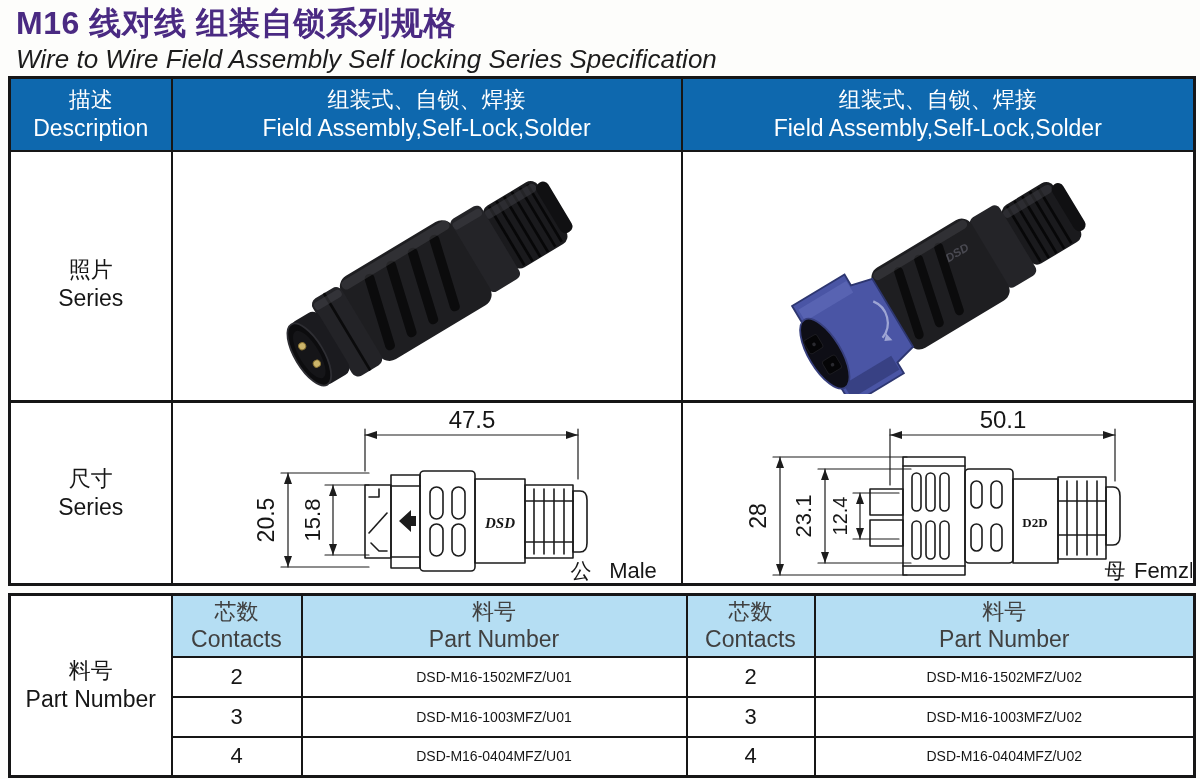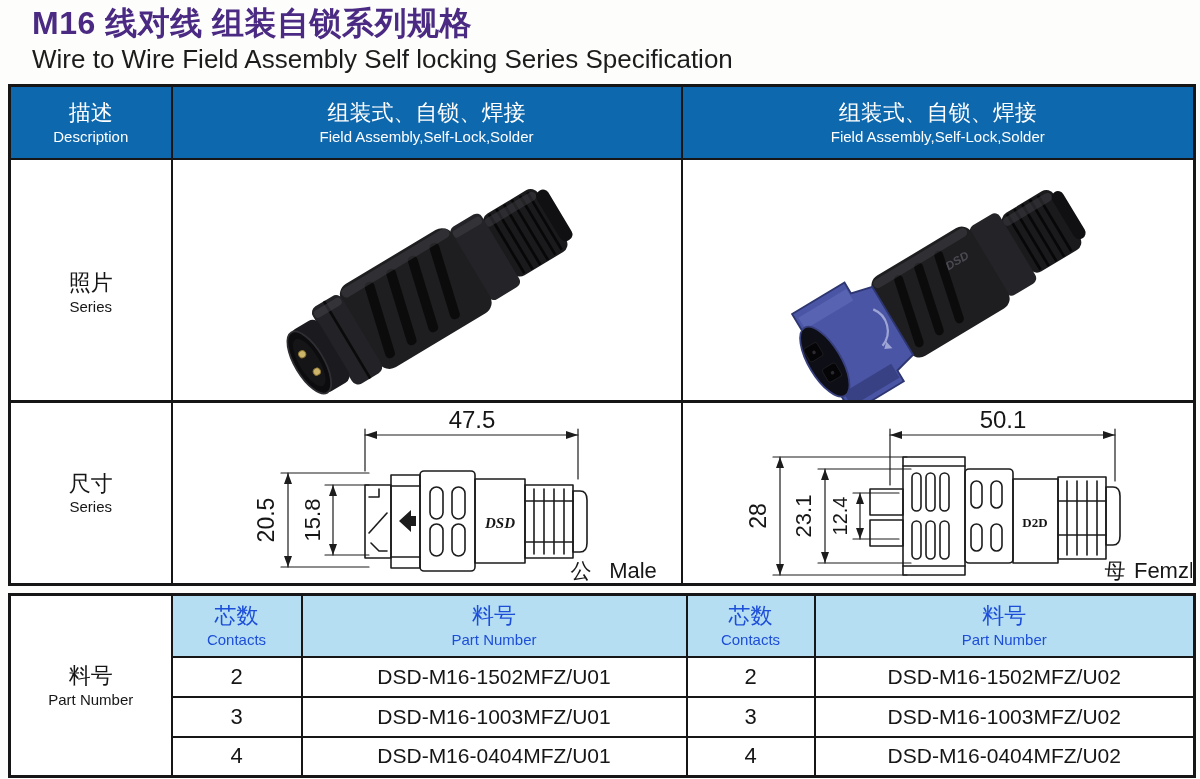--- a/index.html
+++ b/index.html
@@ -3,48 +3,48 @@
 <meta charset="utf-8">
 <style>
   html,body{margin:0;padding:0;}
   body{
     width:1200px;height:779px;background:#ffffff;
     font-family:"Liberation Sans","DejaVu Sans",sans-serif;color:#161616;
     -webkit-font-smoothing:antialiased;
   }
   .page{position:relative;width:1200px;height:779px;background:#fdfdfb;overflow:hidden;}
 
-  .title-block{position:absolute;left:32px;top:4px;}
+  .title-block{position:absolute;left:16px;top:4px;}
   .title{font-size:32px;font-weight:bold;color:#4a2a82;margin:0;line-height:1.2;letter-spacing:0.5px;}
-  .subtitle{font-size:26px;font-weight:normal;color:#1c1c1c;margin:3px 0 0 0;line-height:1.15;}
+  .subtitle{font-size:26px;font-weight:normal;color:#1c1c1c;margin:3px 0 0 0;line-height:1.15;font-style:italic;}
 
   table.tbl{
     position:absolute;left:8px;width:1185px;
     border-collapse:collapse;table-layout:fixed;
     border:3px solid #161616;background:#ffffff;
   }
   table.tbl td{
     border:2px solid #161616;text-align:center;vertical-align:middle;
     padding:0;overflow:hidden;
   }
-  .spec-tbl{top:84px;}
+  .spec-tbl{top:76px;}
   .draw-tbl{top:400px;}
   .part-tbl{top:593px;}
 
   tr.spec-hdr{height:73px;}
   tr.photo-row{height:268px;margin-top:32px;}
   .draw-tbl tr{height:183px;}
   tr.part-hdr{height:62px;}
   tr.part-data{height:40px;}
 
   .blue-cell{background:#0e68ae;color:#ffffff;}
-  .lightblue-cell{background:#b5def3;color:#1d4ed8;}
+  .lightblue-cell{background:#b5def3;color:#404040;}
   .cell-zh{font-size:22px;line-height:1.3;}
-  .cell-en{font-size:15px;line-height:1.2;}
-  .pn-text{font-size:21px;}
+  .cell-en{font-size:23px;line-height:1.2;}
+  .pn-text{font-size:14px;}
   .contacts-text{font-size:22px;}
   .photo-cell{background:#ffffff;}
   svg{display:block;}
 </style>
 </head>
 <body>
 
 <div class="page">
 
   <div class="title-block">

